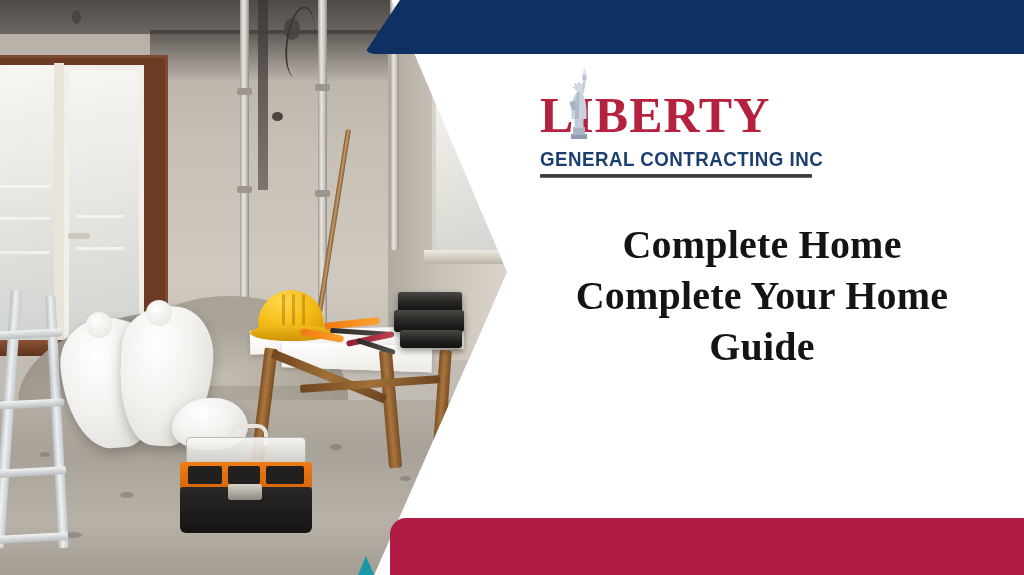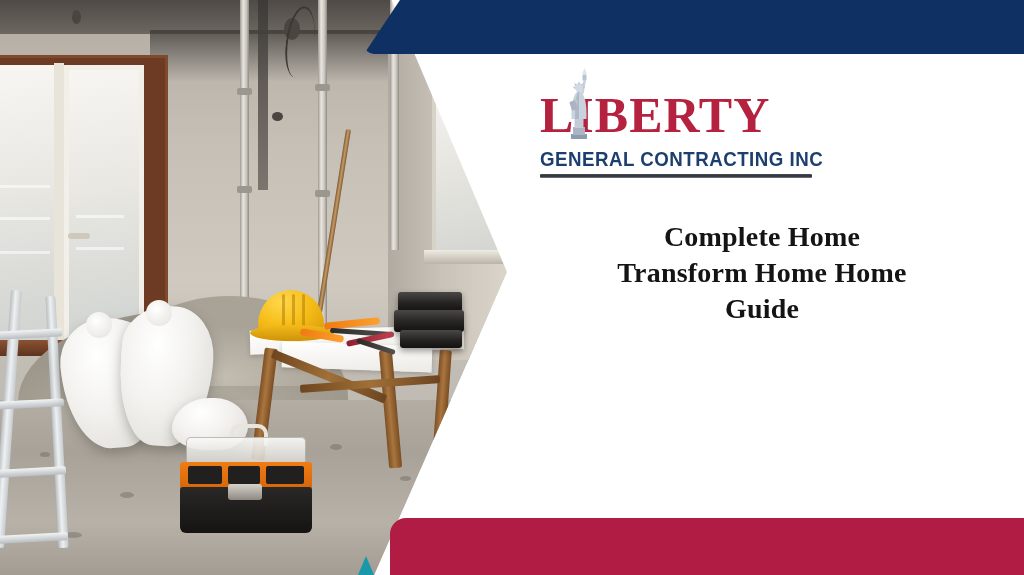--- a/index.html
+++ b/index.html
@@ -344,21 +344,21 @@
   }
 
   
   .headline {
     position: absolute;
     left: 6px; top: 165px;
     width: 512px;
     text-align: center;
     font-family: "Liberation Serif", "DejaVu Serif", serif;
     font-weight: bold;
-    font-size: 28px;
+    font-size: 40px;
     line-height: 1.28;
     color: #141414;
     letter-spacing: .2px;
   }
 </style>
 </head>
 <body>
 
 <div class="stage">
 
@@ -512,18 +512,18 @@
           </g>
         </svg>
       </div>
 
       <div class="logo-sub">GENERAL CONTRACTING INC</div>
       <div class="logo-rule"></div>
     </div>
 
     <div class="headline">
       <div>Complete Home</div>
-      <div>Transform Home Home</div>
+      <div>Complete Your Home</div>
       <div>Guide</div>
     </div>
 
   </div>
 </div>
 
 </body></html>

